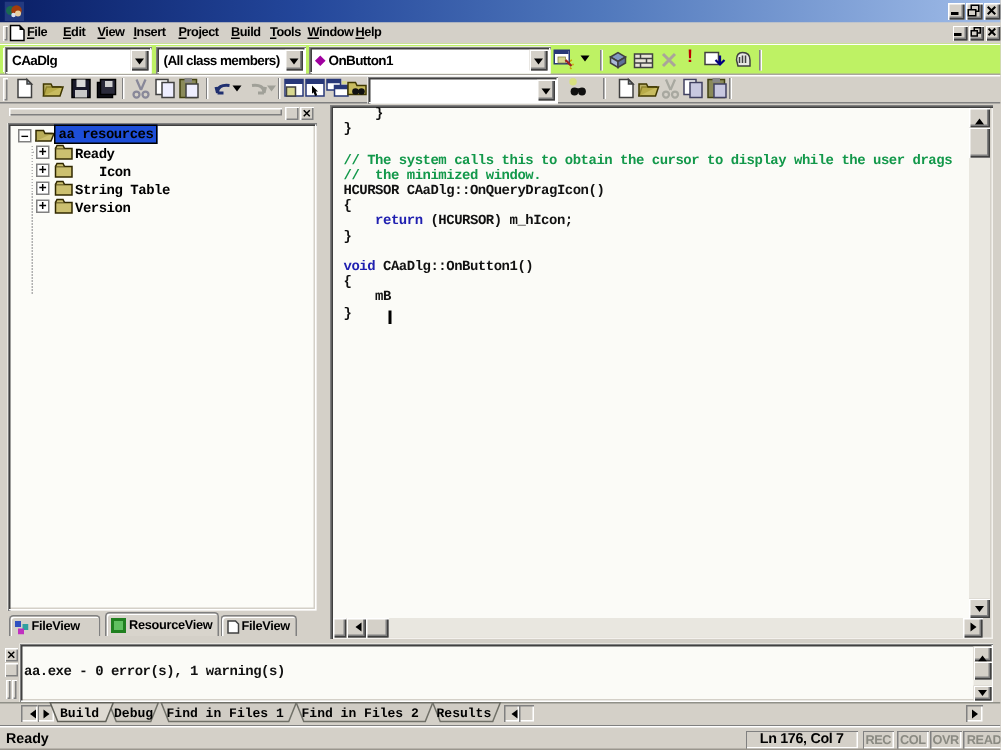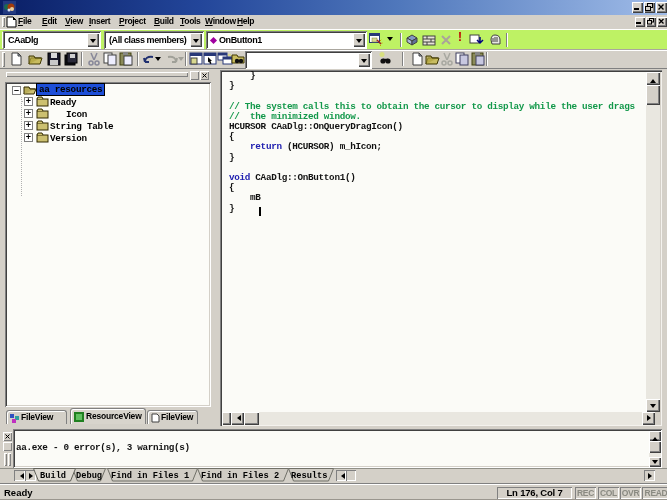--- a/index.html
+++ b/index.html
@@ -382,21 +382,21 @@
 
 <div class="abs raisedthin" style="left:3px;top:432px;width:9px;height:9px;">
     <svg width="9" height="9">
       <path d="M2.5 2.5 l4 4 M6.5 2.5 l-4 4" stroke="#000"></path>
     </svg>
   </div>
 <div class="abs raisedthin" style="left:3px;top:442px;width:9px;height:9px;"></div>
 <div class="abs grip" style="left:4px;top:453px;width:3px;height:13px;"></div>
 <div class="abs grip" style="left:8px;top:453px;width:3px;height:13px;"></div>
 <div class="abs" id="outwin"></div>
-<span class="abs mono" id="outtext">aa.exe - 0 error(s), 3 warning(s)</span>
+<span class="abs mono" id="outtext">aa.exe - 0 error(s), 1 warning(s)</span>
 <div class="abs" style="left:649px;top:431px;width:12px;height:36px;background:#e9e7e0;">
   <div class="sbtn" style="left:0;top:0;width:12px;height:10px;">
       <span class="arrow" style="left:3px;top:3px;border-bottom:4px solid #000;"></span>
     </div>
   <div class="sbtn" style="left:0;top:10px;width:12px;height:12px;"></div>
   <div class="sbtn" style="left:0;top:26px;width:12px;height:10px;">
       <span class="arrow" style="left:3px;top:3px;border-top:4px solid #000;"></span>
     </div>
 </div>
 

